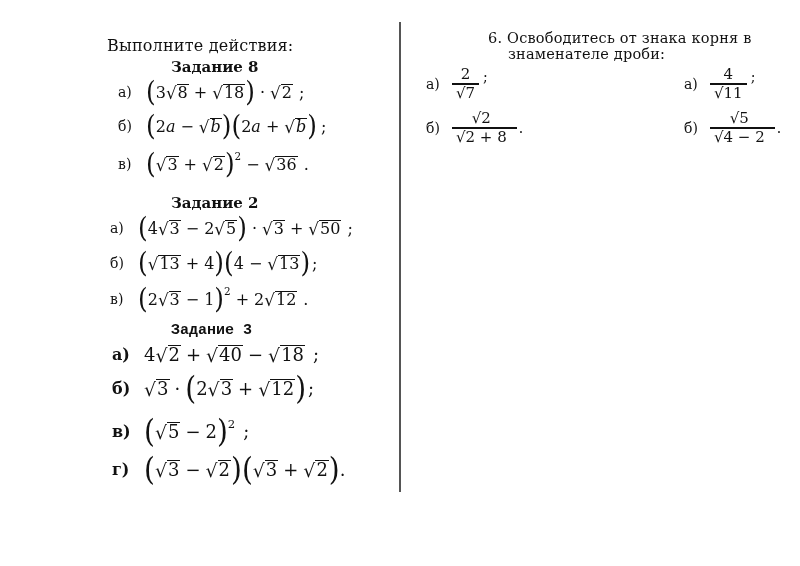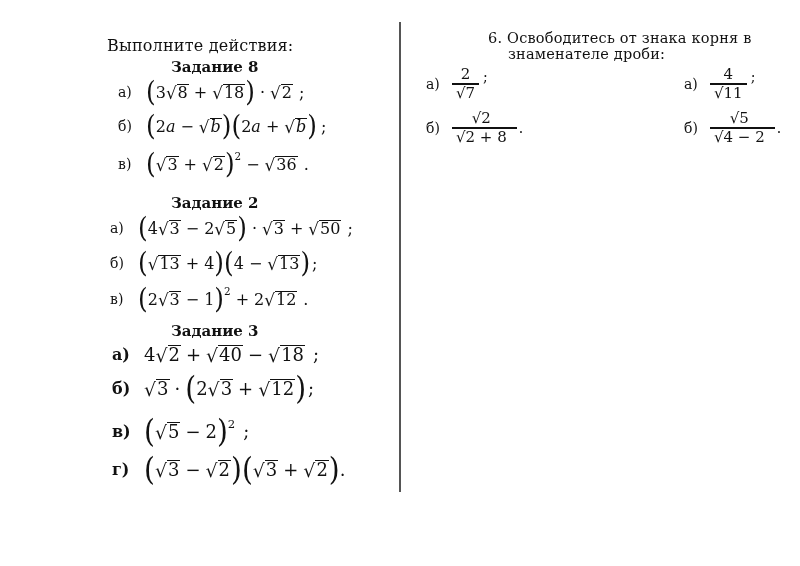--- a/index.html
+++ b/index.html
@@ -165,21 +165,21 @@
     <span class="sup">2</span>
   <span class="op">+</span>
   <span>2</span>
   <span class="sqrt">
       <span class="rad">√</span>
       <span class="arg">12</span>
     </span>
   <span style="margin-left:6px">.</span>
 </div>
 
-<div class="abs h2" style="left:171px; top:322px;">Задание 3</div>
+<div class="abs h2" style="left:171px; top:322px;font-family:Liberation Mono, monospace;">Задание 3</div>
 
 <div class="abs row" style="left:112px; top:344px; font-size:18px;">
   <span class="lbl big">а)</span>
   <span>4</span>
   <span class="sqrt">
       <span class="rad">√</span>
       <span class="arg">2</span>
     </span>
   <span class="op">+</span>
   <span class="sqrt">

